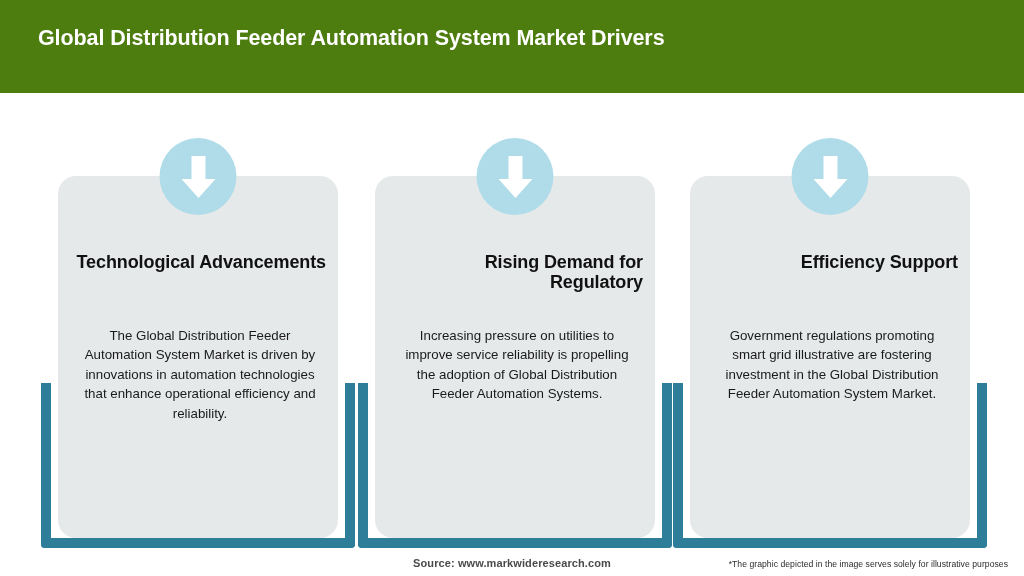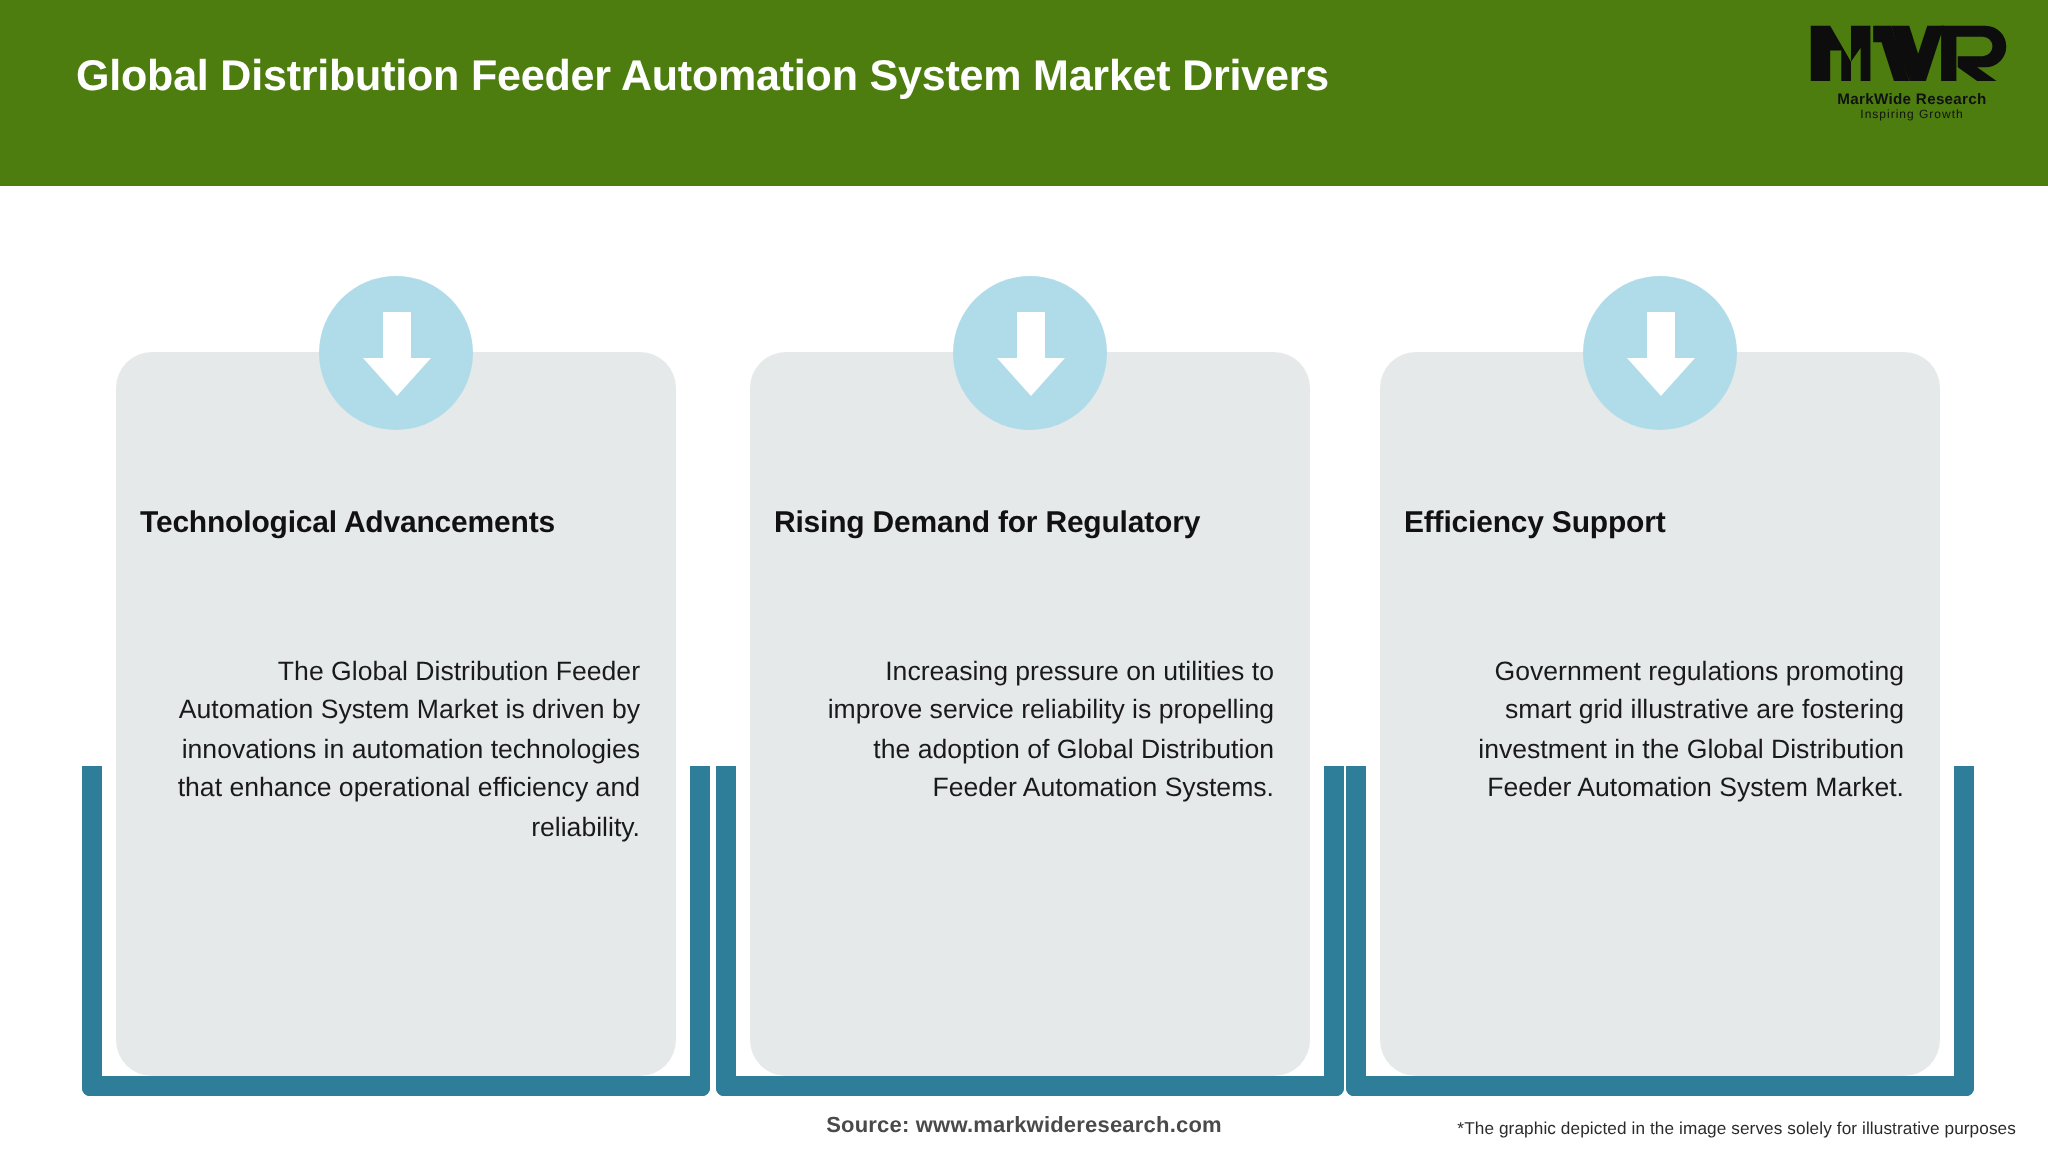--- a/index.html
+++ b/index.html
@@ -125,37 +125,37 @@
     align-items: center;
     justify-content: center;
   }
   .badge svg { display: block; }
 
   .card-title {
     position: absolute;
     left: 12px;
     right: 12px;
     top: 76px;
-    text-align: left;
-    font-size: 15px;
+    text-align: right;
+    font-size: 18px;
     font-weight: bold;
     color: #111111;
     line-height: 20px;
     letter-spacing: -0.1px;
   }
 
   .card-body {
     position: absolute;
     left: 22px;
     right: 18px;
     top: 150px;
     font-size: 13.3px;
     color: #1a1a1a;
     line-height: 19.4px;
-    text-align: right;
+    text-align: center;
   }
 
   
   .source {
     position: absolute;
     left: 0;
     top: 557px;
     width: 1024px;
     text-align: center;
     font-size: 11px;
@@ -175,37 +175,20 @@
   }
 </style>
 </head>
 <body>
 
 <div class="slide">
 
   <div class="header">
     <div class="header-title">Global Distribution Feeder Automation System Market Drivers</div>
 
-    <div class="logo">
-      <svg class="logo-mark" viewBox="0 0 150 46">
-        <g fill="#0d0d0d">
-
-          <polygon points="2,44 2,4 16,4 31,30 31,44 24,44 24,22 16,22 16,44"></polygon>
-          <polygon points="31,4 45,4 45,44 38,44 38,20 31,30"></polygon>
-
-          <polygon points="47,4 60,4 73,44 62,44 53,16 47,16"></polygon>
-          <polygon points="73,44 86,4 98,4 85,44"></polygon>
-          <polygon points="60,4 73,4 80,26 73,44 66,24"></polygon>
-
-          <path d="M100,4 h28 a15,15 0 0 1 0,30 h-6 l14,10 h-14 l-14,-10 v-8 h18 a7,7 0 0 0 0,-14 h-19 v32 h-11 V4 z"></path>
-        </g>
-      </svg>
-      <div class="logo-name">MarkWide Research</div>
-      <div class="logo-tag">Inspiring Growth</div>
-    </div>
   </div>
 
   <div class="cards">
 
     <div class="card-wrap" style="left:41px; width:314px;">
       <div class="frame"></div>
       <div class="card">
         <div class="badge">
           <svg width="40" height="46" viewBox="0 0 40 46" aria-hidden="true">
             <polygon points="13,2 27,2 27,25 37,25 20,44 3,25 13,25" fill="#ffffff"></polygon>

